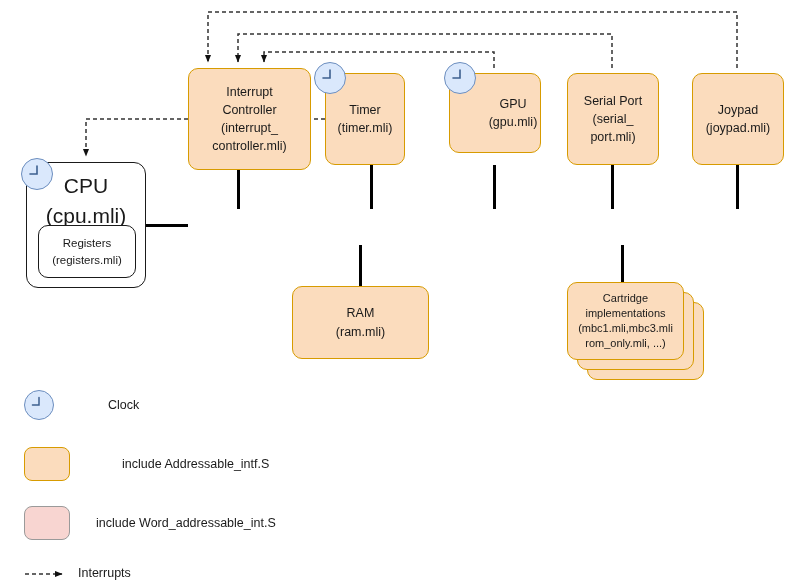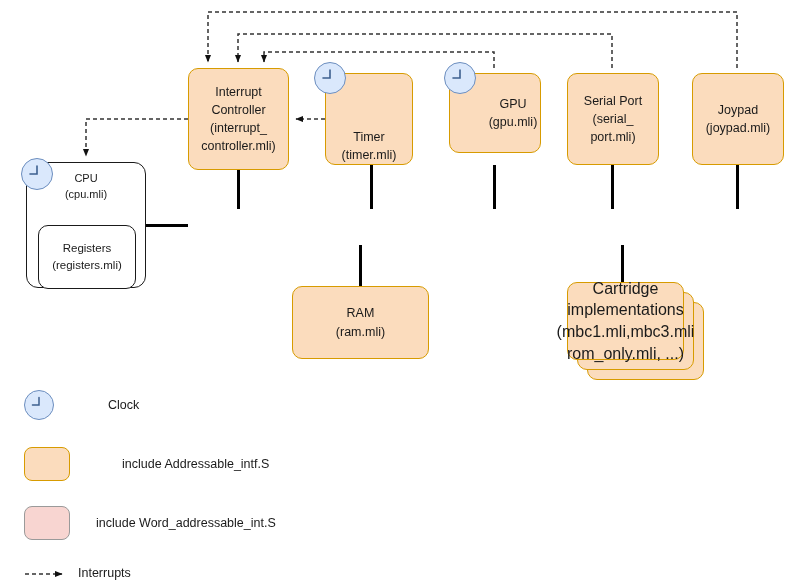--- a/index.html
+++ b/index.html
@@ -64,28 +64,28 @@
 
   <div class="wire" style="left:237px;top:170px;width:3px;height:39px;"></div>
   <div class="wire" style="left:370px;top:165px;width:3px;height:44px;"></div>
   <div class="wire" style="left:493px;top:165px;width:3px;height:44px;"></div>
   <div class="wire" style="left:611px;top:165px;width:3px;height:44px;"></div>
   <div class="wire" style="left:736px;top:165px;width:3px;height:44px;"></div>
   <div class="wire" style="left:146px;top:224px;width:42px;height:3px;"></div>
   <div class="wire" style="left:359px;top:245px;width:3px;height:41px;"></div>
   <div class="wire" style="left:621px;top:245px;width:3px;height:39px;"></div>
 
-  <div class="node peach" style="left:188px;top:68px;width:101px;height:102px;">
+  <div class="node peach" style="left:188px;top:68px;width:123px;height:102px;">
     <span class="lbl">Interrupt
 Controller
 (interrupt_
 controller.mli)</span>
   </div>
 
-  <div class="node peach" style="left:325px;top:73px;width:88px;height:92px;align-items:flex-end;">
+  <div class="node peach" style="left:325px;top:73px;width:80px;height:92px;">
     <span class="lbl">Timer
 (timer.mli)</span>
   </div>
 
   <div class="node peach" style="left:449px;top:73px;width:92px;height:80px;padding-left:36px;">
     <span class="lbl">GPU
 (gpu.mli)</span>
   </div>
 
   <div class="node peach" style="left:567px;top:73px;width:92px;height:92px;">
@@ -94,39 +94,39 @@
 port.mli)</span>
   </div>
 
   <div class="node peach" style="left:692px;top:73px;width:92px;height:92px;">
     <span class="lbl">Joypad
 (joypad.mli)</span>
   </div>
 
   <div class="node plain" style="left:26px;top:162px;width:120px;height:126px;display:block;">
     <div style="position:absolute;left:0;top:8px;width:100%;text-align:center;">
-      <span class="lbl big" style="font-size:11px;">CPU
+      <span class="lbl big" style="font-size:21px;">CPU
 (cpu.mli)</span>
     </div>
-    <div class="node plain-inner" style="left:11px;top:62px;width:98px;height:64px;">
+    <div class="node plain-inner" style="left:11px;top:62px;width:98px;height:53px;">
       <span class="lbl" style="font-size:11.5px;">Registers
 (registers.mli)</span>
     </div>
   </div>
 
 
   <div class="node peach" style="left:292px;top:286px;width:137px;height:73px;">
     <span class="lbl">RAM
 (ram.mli)</span>
   </div>
 
   <div class="node peach" style="left:587px;top:302px;width:117px;height:78px;"></div>
   <div class="node peach" style="left:577px;top:292px;width:117px;height:78px;"></div>
   <div class="node peach" style="left:567px;top:282px;width:117px;height:78px;">
-    <span class="lbl" style="font-size:16px;line-height:1.35;">Cartridge
+    <span class="lbl" style="font-size:11px;line-height:1.35;">Cartridge
 implementations
 (mbc1.mli,mbc3.mli
 rom_only.mli, ...)</span>
   </div>
 
   <div class="clock" style="left:21px;top:158px;width:32px;height:32px;">
     <svg width="30" height="30" viewBox="0 0 30 30">
       <path d="M15 7 L15 15 L8 15" fill="none" stroke="#3c5f8f" stroke-width="1.6" stroke-linecap="round"></path>
     </svg>
   </div>

